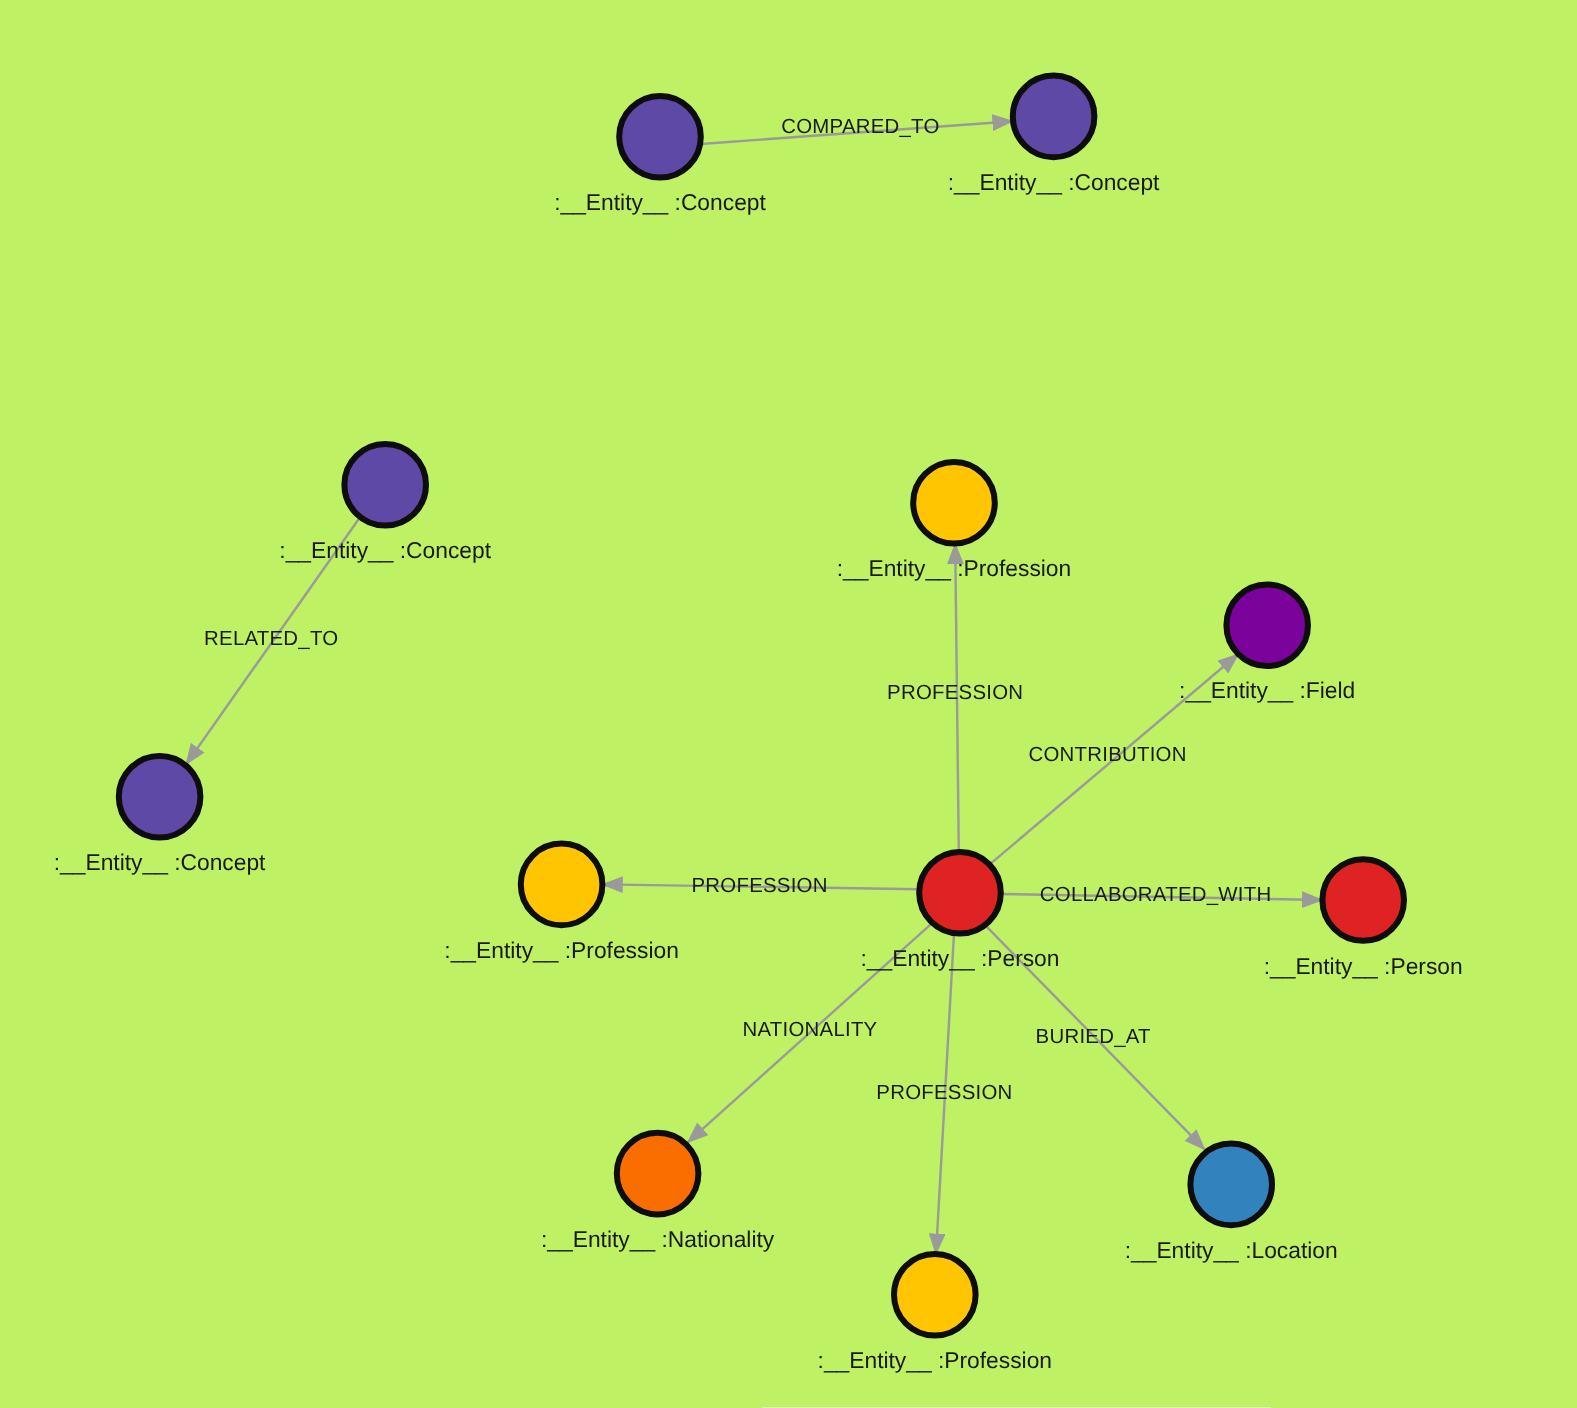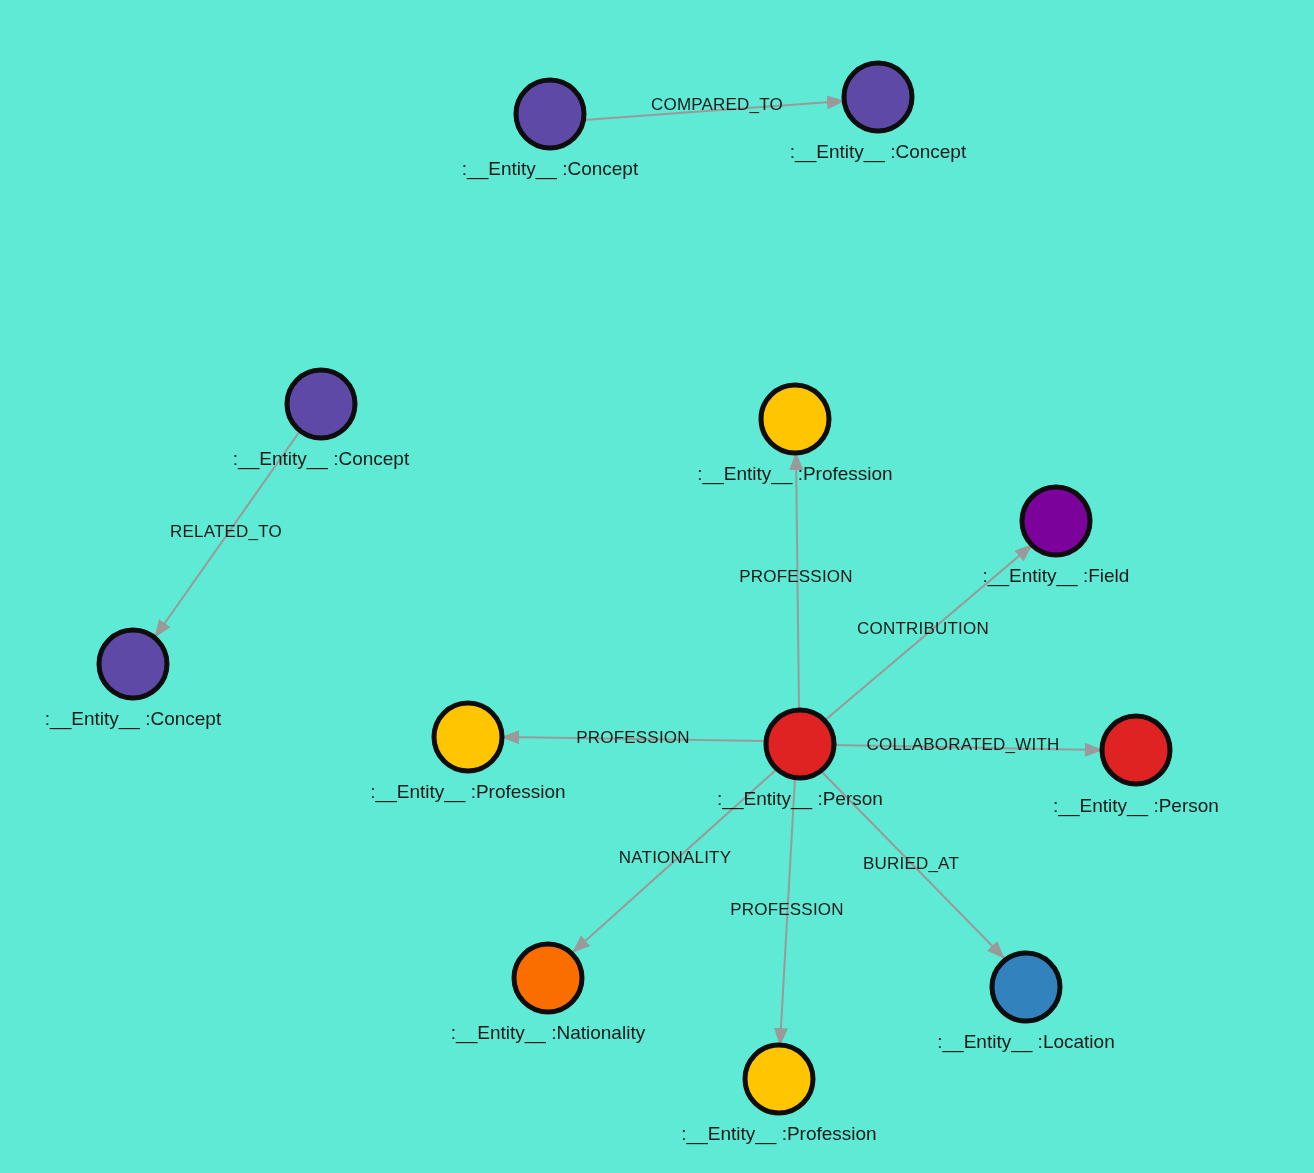--- a/index.html
+++ b/index.html
@@ -11,21 +11,21 @@
   body {
     width: 1314px;
     height: 1173px;
     overflow: hidden;
     font-family: "Liberation Sans", sans-serif;
   }
   #graph-canvas {
     position: relative;
     width: 1314px;
     height: 1173px;
-    background: #5eead4;
+    background: #bef264;
   }
   svg.graph-svg {
     position: absolute;
     top: 0;
     left: 0;
     width: 1314px;
     height: 1173px;
     display: block;
   }
   .edge-line {

